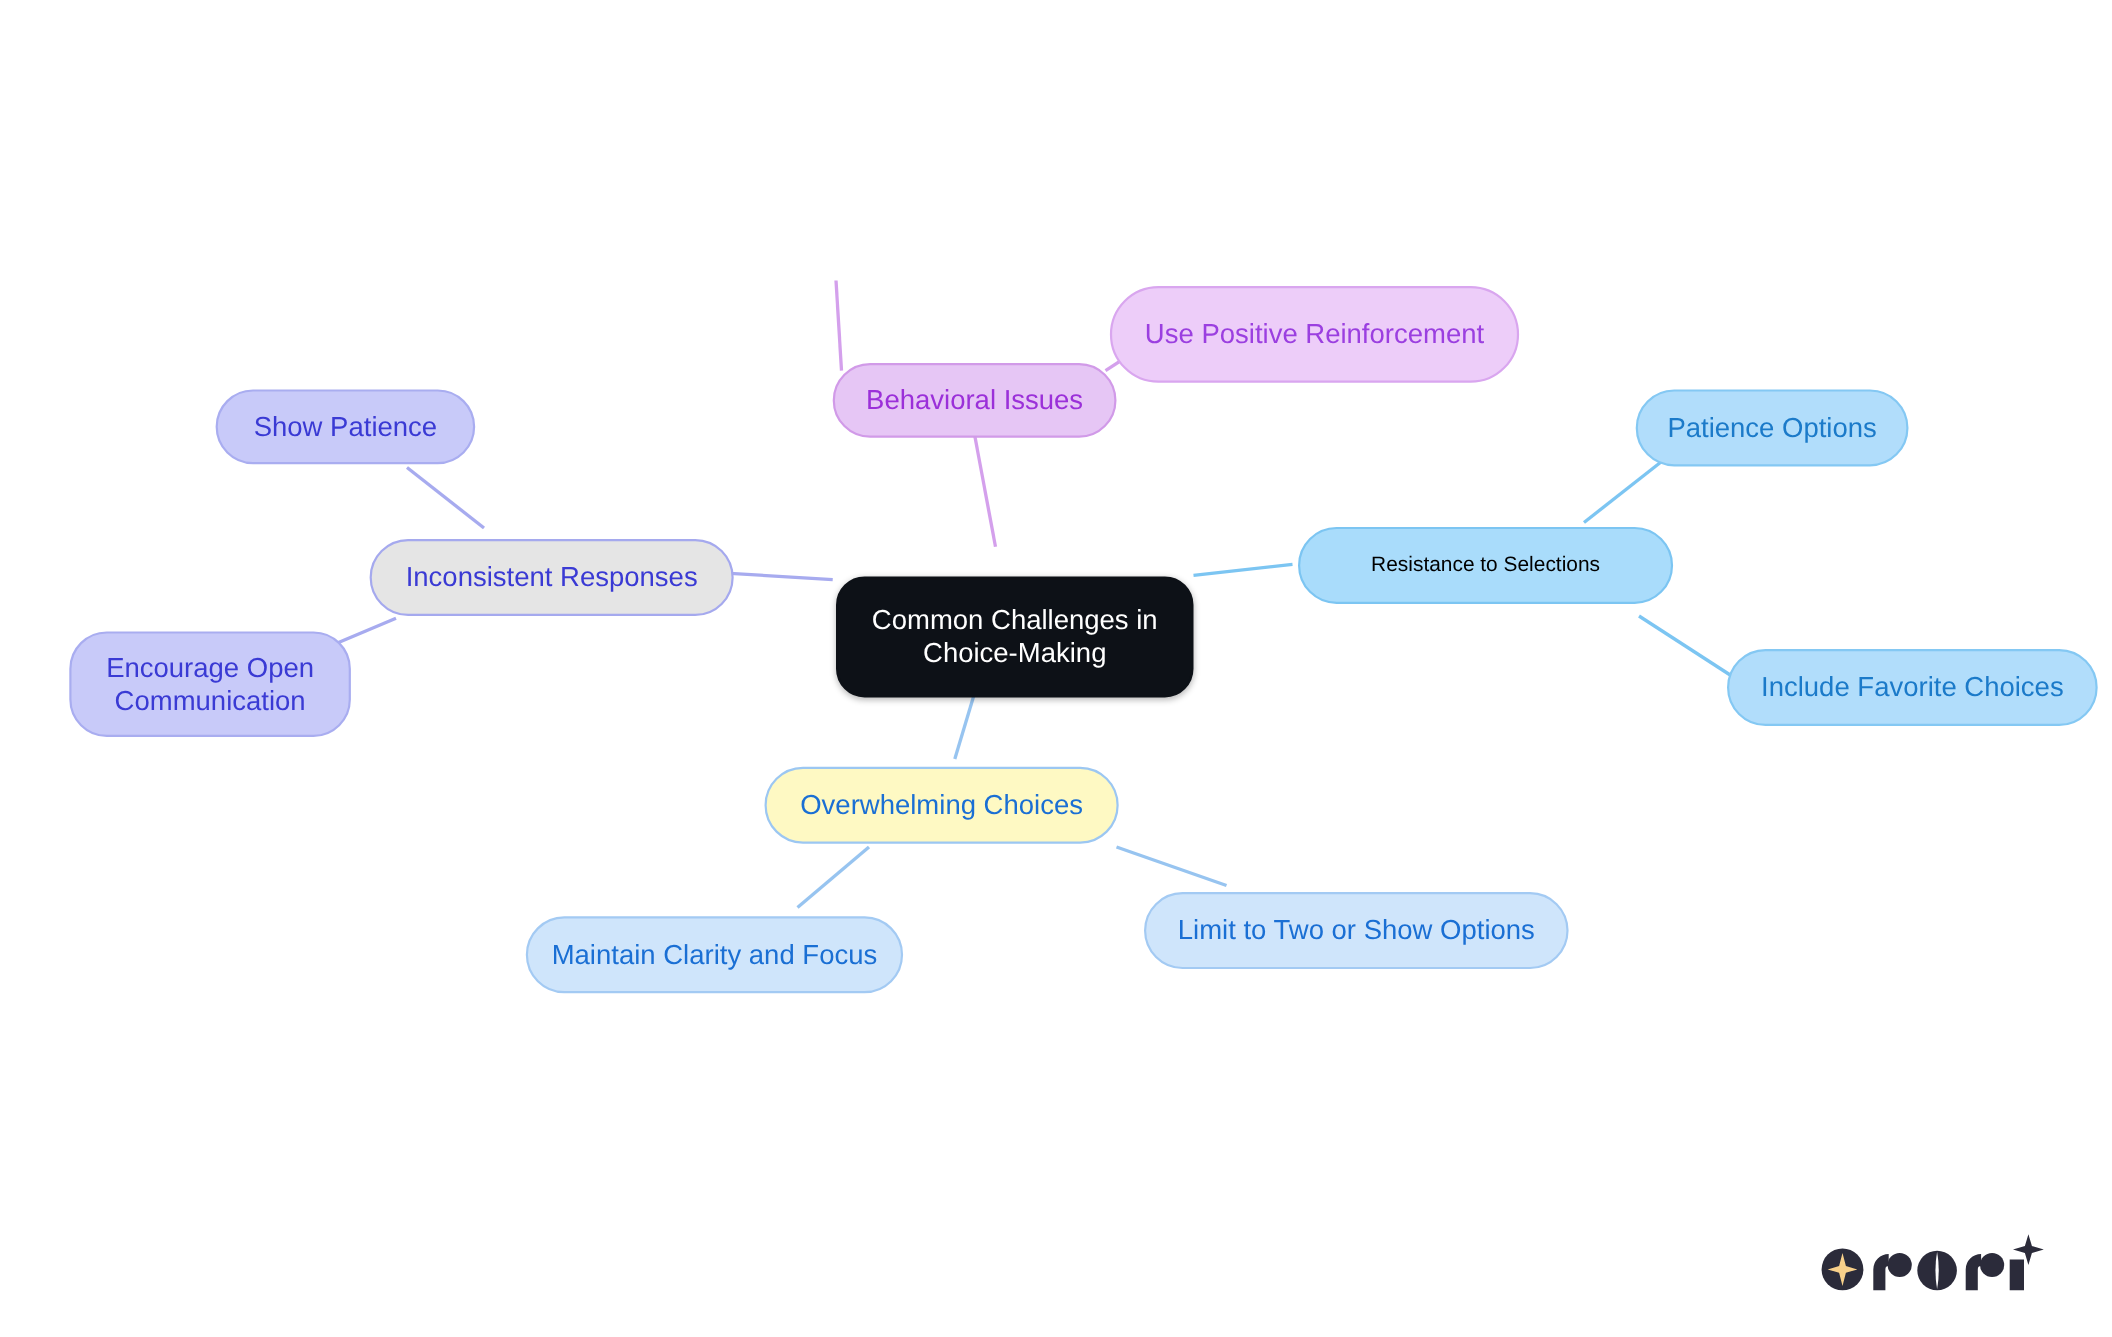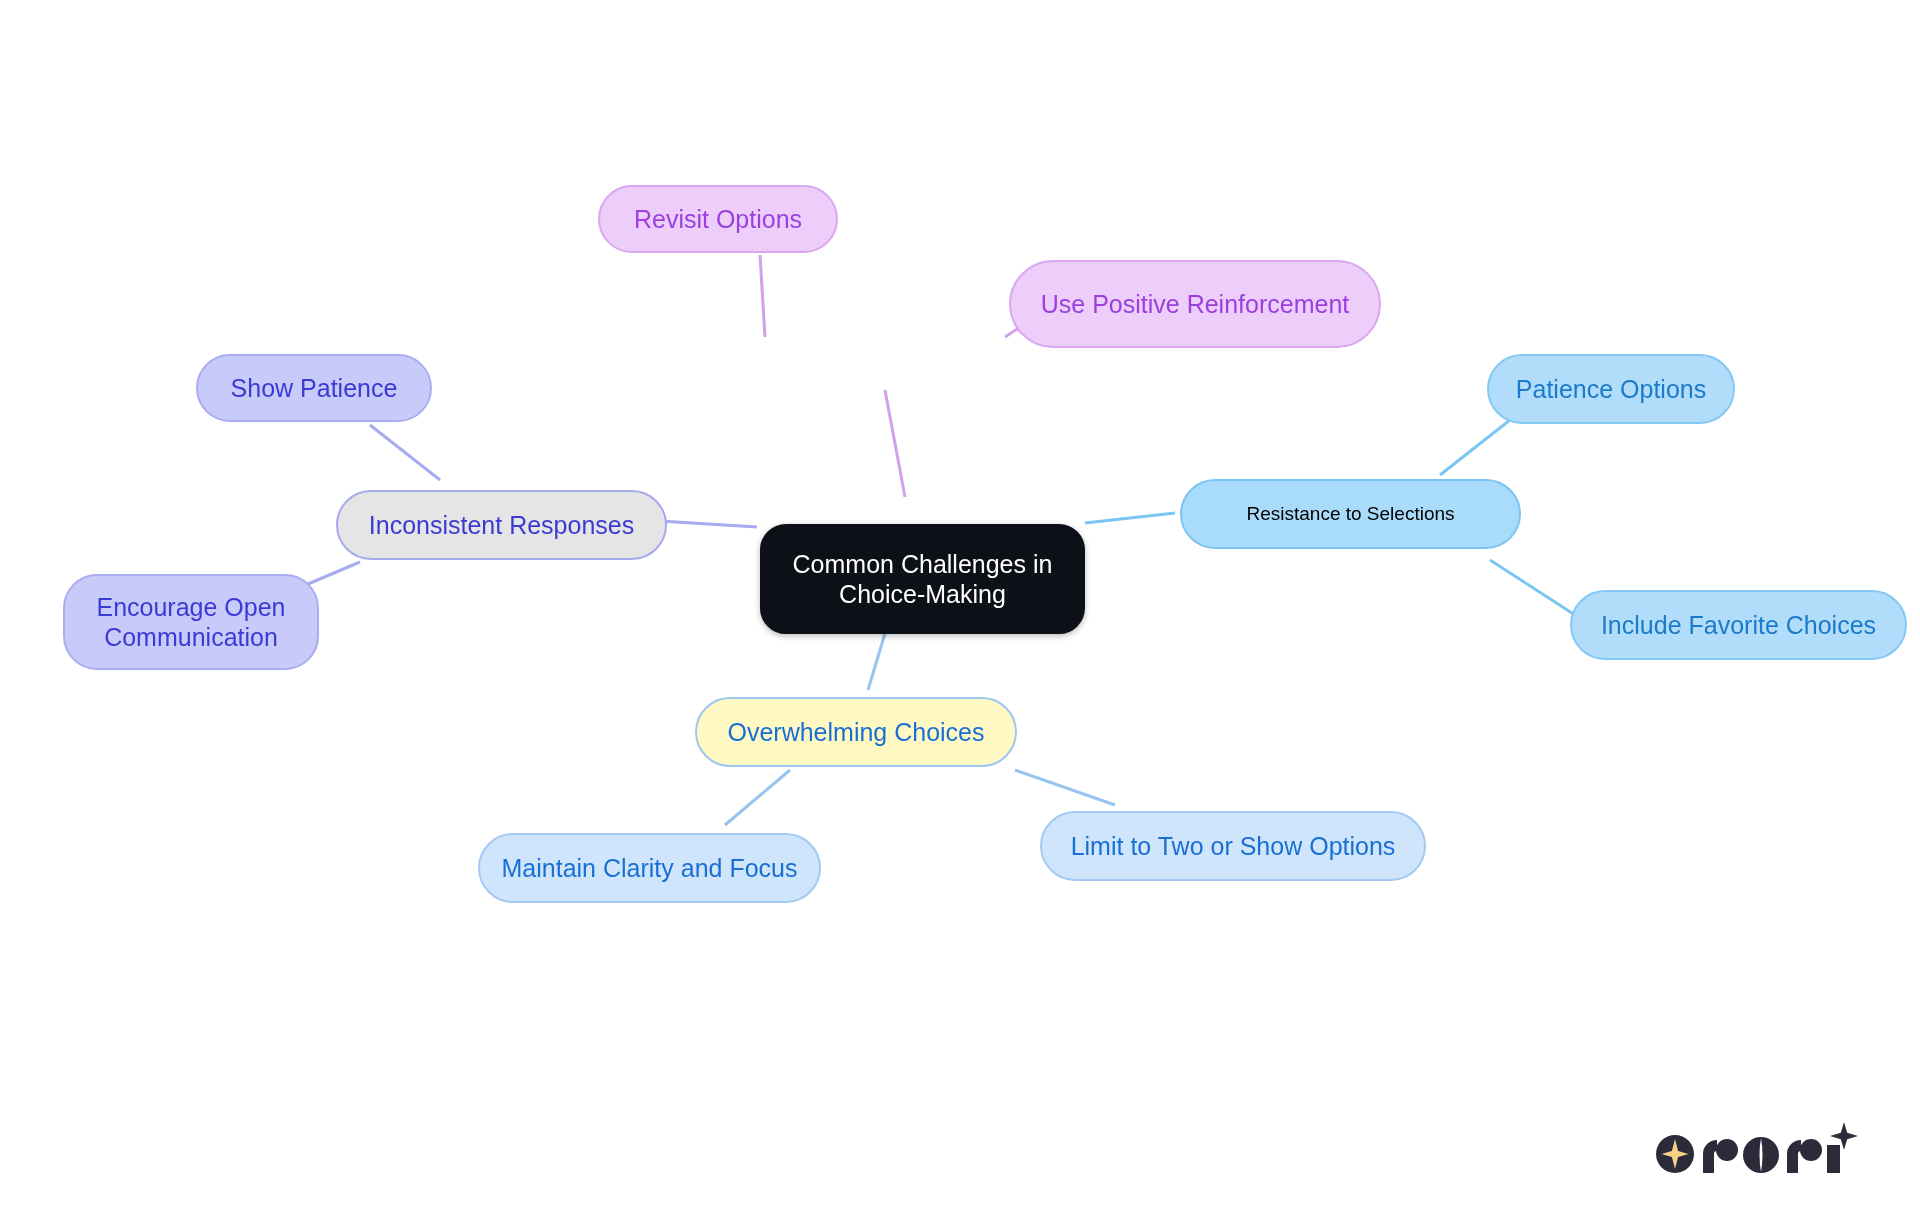--- a/index.html
+++ b/index.html
@@ -124,22 +124,22 @@
     <line x1="1490" y1="560" x2="1575" y2="615" stroke="#7cc5f2" stroke-width="3"></line>
 
     <line x1="895" y1="600" x2="868" y2="690" stroke="#97c4f0" stroke-width="3"></line>
     <line x1="790" y1="770" x2="725" y2="825" stroke="#97c4f0" stroke-width="3"></line>
     <line x1="1015" y1="770" x2="1115" y2="805" stroke="#97c4f0" stroke-width="3"></line>
   </svg>
 
   <div class="node root" style="left:760px; top:524px; width:325px; height:110px;">Common Challenges in
 Choice-Making</div>
 
+  <div class="node violet-branch" style="left:757px; top:330px; width:258px; height:68px;">Behavioral Issues</div>
 
-  <div class="node violet-leaf" style="left:598px; top:185px; width:240px; height:68px;">Revisit Options</div>
 
   <div class="node violet-leaf" style="left:1009px; top:212px; width:372px; height:88px;margin-top:48px;">Use Positive Reinforcement</div>
 
   <div class="node indigo-branch" style="left:336px; top:490px; width:331px; height:70px;">Inconsistent Responses</div>
 
   <div class="node indigo-leaf" style="left:196px; top:354px; width:236px; height:68px;">Show Patience</div>
 
   <div class="node indigo-leaf" style="left:19px; top:574px; width:256px; height:96px; border-radius:34px;margin-left:44px;">Encourage Open
 Communication</div>
 

